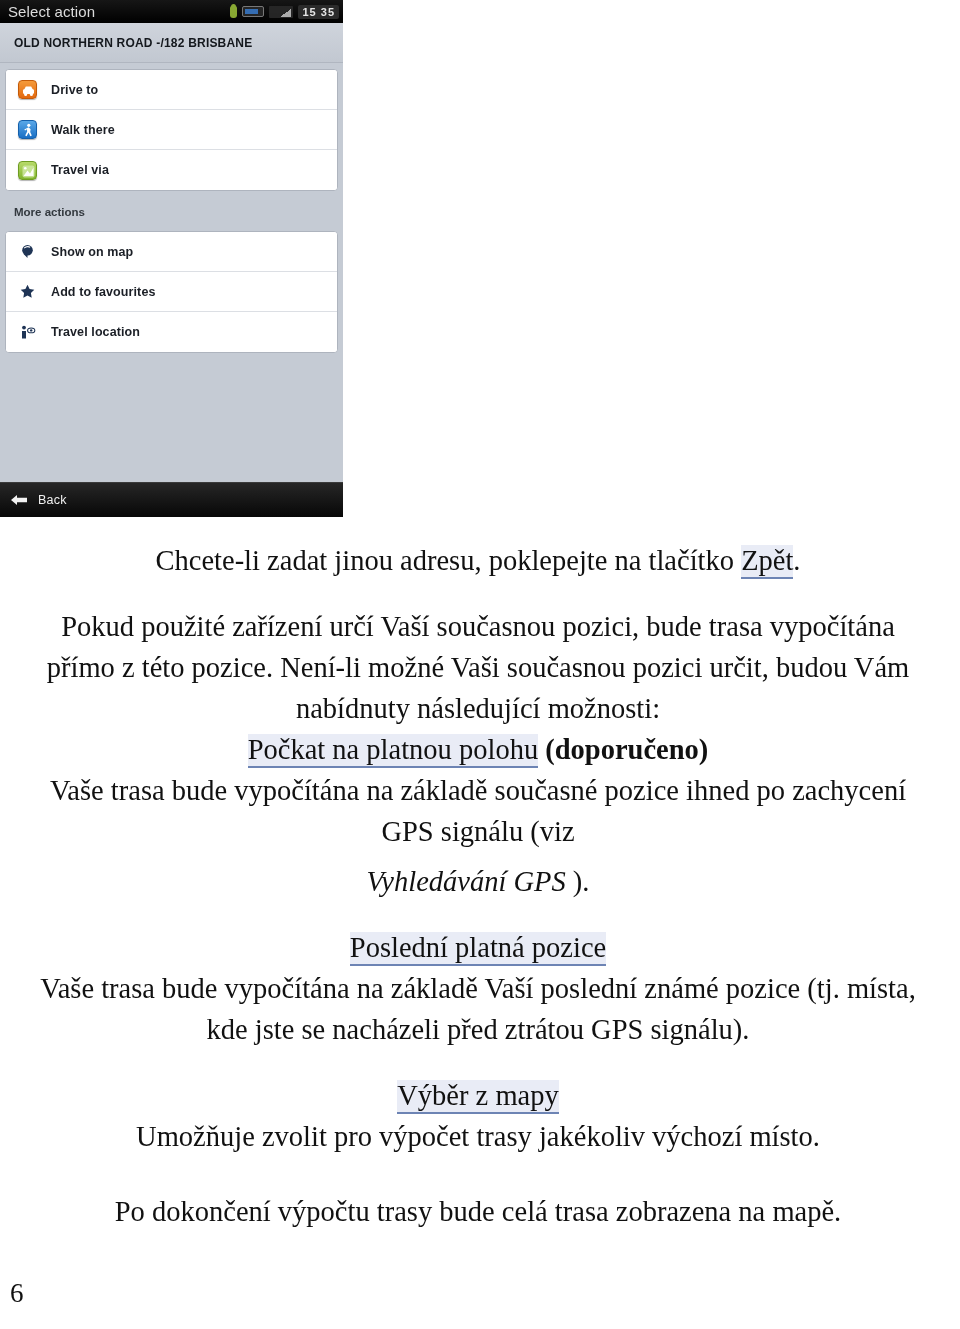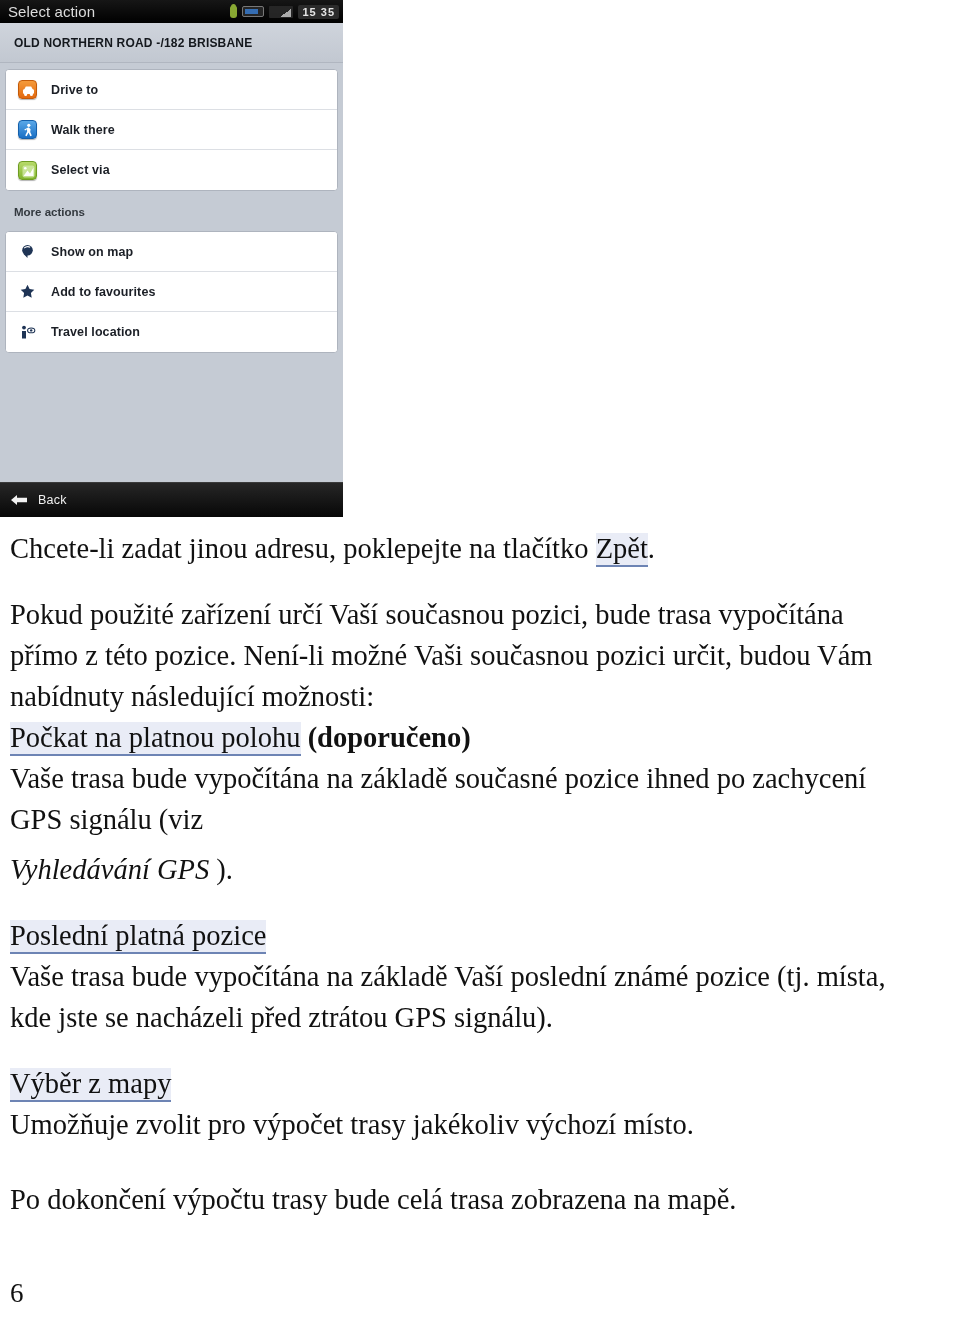--- a/index.html
+++ b/index.html
@@ -156,26 +156,27 @@
     color: #f0f0f0; font-size: 12.5px; margin-left: 10px;
     letter-spacing: 0.2px;
   }
   .back-arrow {
     width: 18px; height: 14px; position: relative; flex: 0 0 auto;
   }
 
   
   .doc {
     position: absolute;
-    left: 0; top: 528px;
+    left: 0; top: 540px;
     width: 960px;
     padding: 0 14px 0 10px;
     font-size: 28.5px;
     line-height: 41px;
     color: #111111;
+    text-align: center;
   }
   .doc p { margin: 0; }
   .gap { height: 25px; }
   .gap-sm { height: 9px; }
   .b { font-weight: bold; }
   .i { font-style: italic; }
   .hl {
     background: #e9ecf6;
     border-bottom: 2px solid #6d84b4;
     padding-bottom: 1px;
@@ -231,21 +232,21 @@
     </div>
 
     <div class="row">
       <span class="appicon ic-via">
         <svg width="19" height="19" viewBox="0 0 19 19">
           <rect x="3.5" y="3.5" width="12" height="12" rx="2" fill="#d6ecae" opacity="0.75"></rect>
           <path d="M4.5 14 L8.5 8.5 L11 11.5 L14.5 5.5 L14.5 14 Z" fill="#ffffff" opacity="0.95"></path>
           <circle cx="6.3" cy="6.2" r="1.3" fill="#ffffff"></circle>
         </svg>
       </span>
-      <span class="label">Select via</span>
+      <span class="label">Travel via</span>
     </div>
 
   </div>
 
   <div class="sect-hdr">More actions</div>
 
   <div class="list-group">
 
     <div class="row">
       <span class="flaticon">

